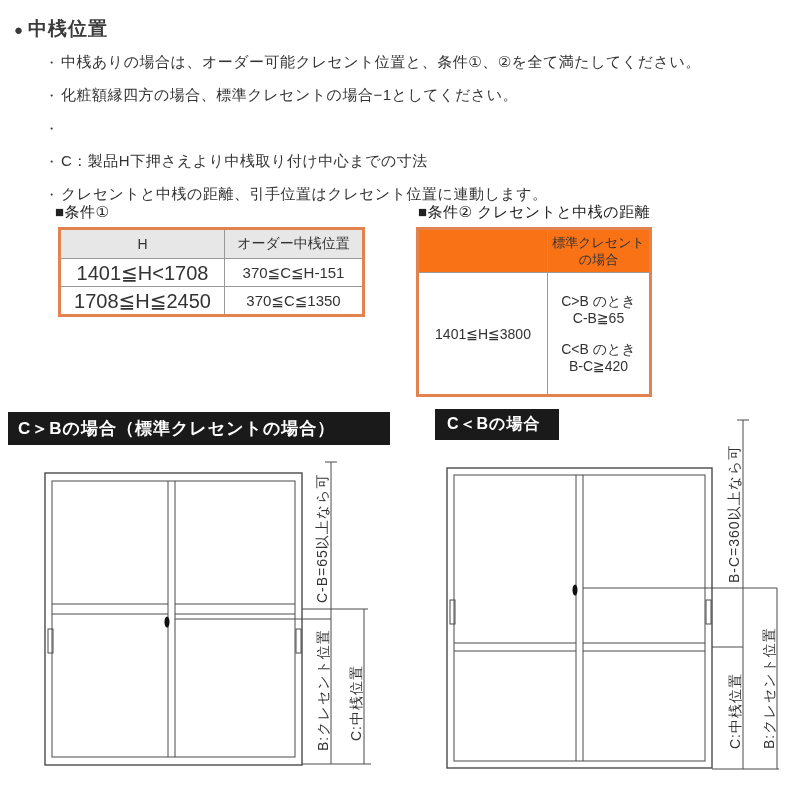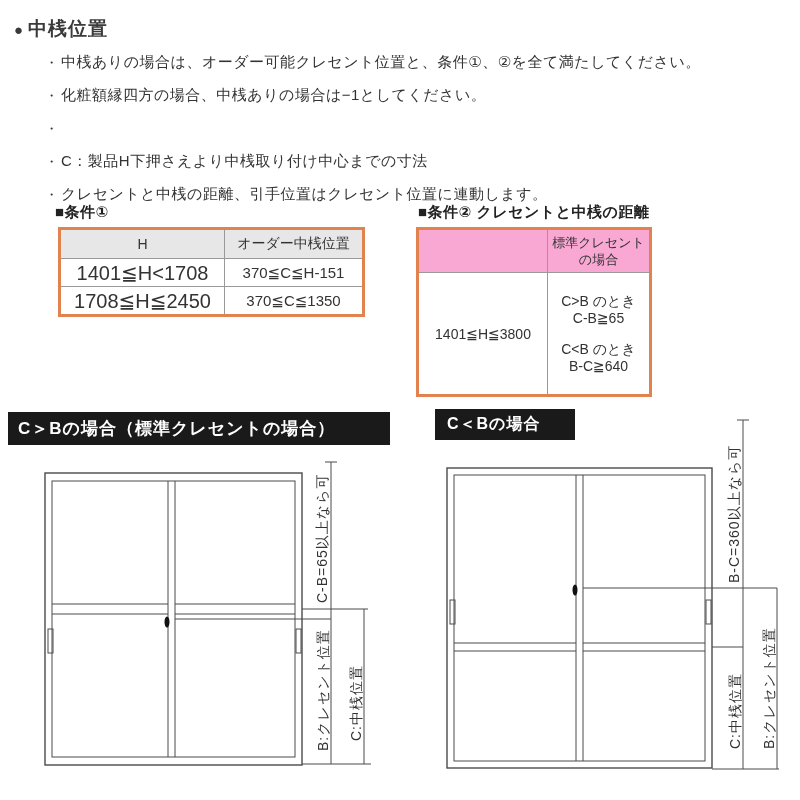--- a/index.html
+++ b/index.html
@@ -13,46 +13,46 @@
   .page-heading{
     position:absolute;left:14px;top:16px;
     font-size:19px;font-weight:bold;color:#3a3a3a;
     display:flex;align-items:center;gap:4px;letter-spacing:1px;
   }
   .page-heading .dot{font-size:15px;}
   .notes{position:absolute;left:45px;top:46px;width:740px;}
   .note{height:33px;display:flex;align-items:center;font-size:15px;color:#333;letter-spacing:0.5px;}
   .note .b{width:16px;flex:0 0 16px;font-size:13px;color:#333;}
   
-  .cond-heading{position:absolute;font-size:15px;font-weight:bold;color:#222;letter-spacing:0.5px;}
+  .cond-heading{position:absolute;font-size:15px;font-weight:normal;color:#222;letter-spacing:0.5px;}
   #cond1-heading{left:55px;top:203px;}
   #cond2-heading{left:418px;top:203px;text-align:right;}
   
   .tbl{position:absolute;background:#fff;border:3px solid #E2834F;box-sizing:border-box;}
   #table1{left:58px;top:227px;width:307px;}
   .t1-row{display:flex;height:27px;border-top:1px solid #999;}
   .t1-row.hdr{height:28px;border-top:none;background:#E7E7E7;font-size:14px;}
   .t1-c1{width:164px;box-sizing:border-box;display:flex;align-items:center;justify-content:center;border-right:1px solid #999;font-size:20px;}
   .t1-c2{flex:1;display:flex;align-items:center;justify-content:center;font-size:15px;}
   .t1-row.hdr .t1-c1,.t1-row.hdr .t1-c2{font-size:14px;}
   
   #table2{left:416px;top:227px;width:236px;}
   .t2-row{display:flex;}
-  .t2-hdr{height:42px;background:#f9a8d4;font-size:13px;}
+  .t2-hdr{height:42px;background:#f97316;font-size:13px;}
   .t2-body{height:121px;border-top:1px solid #999;font-size:14px;}
   .t2-c1{width:129px;box-sizing:border-box;border-right:1px solid #999;display:flex;flex-direction:column;align-items:center;justify-content:center;}
   .t2-c2{flex:1;display:flex;flex-direction:column;align-items:center;justify-content:center;line-height:17px;}
   .t2-c2 .sp{height:14px;}
   
   .diag-title{
     position:absolute;background:#1a1a1a;color:#ffffff;font-weight:bold;
     display:flex;align-items:center;box-sizing:border-box;letter-spacing:1px;
   }
   #diag-title-left{left:8px;top:412px;width:382px;height:33px;font-size:17px;padding-left:10px;}
-  #diag-title-right{left:435px;top:409px;width:140px;height:31px;font-size:16px;padding-left:12px;}
+  #diag-title-right{left:435px;top:409px;width:124px;height:31px;font-size:16px;padding-left:12px;}
   
   svg{position:absolute;}
   #svg-left{left:30px;top:450px;}
   #svg-right{left:430px;top:405px;}
   .ln{stroke:#4a4a4a;stroke-width:1;fill:none;}
   .fr{stroke:#4a4a4a;stroke-width:1.4;fill:none;}
   .dim-label{fill:#333;font-size:14px;letter-spacing:1px;}
 </style>
 </head>
 <body>
@@ -62,21 +62,21 @@
   <span>中桟位置</span>
 </div>
 
 <div class="notes">
   <div class="note">
     <span class="b">・</span>
     <span>中桟ありの場合は、オーダー可能クレセント位置と、条件①、②を全て満たしてください。</span>
   </div>
   <div class="note">
     <span class="b">・</span>
-    <span>化粧額縁四方の場合、中桟ありの場合は−1としてください。</span>
+    <span>化粧額縁四方の場合、標準クレセントの場合−1としてください。</span>
   </div>
   <div class="note">
     <span class="b">・</span>
   </div>
   <div class="note">
     <span class="b">・</span>
     <span>C：製品H下押さえより中桟取り付け中心までの寸法</span>
   </div>
   <div class="note">
     <span class="b">・</span>
@@ -110,21 +110,21 @@
       <div>の場合</div>
     </div>
   </div>
   <div class="t2-row t2-body">
     <div class="t2-c1">1401≦H≦3800</div>
     <div class="t2-c2">
       <div>C&gt;B のとき</div>
       <div>C-B≧65</div>
       <div class="sp"></div>
       <div>C&lt;B のとき</div>
-      <div>B-C≧640</div>
+      <div>B-C≧420</div>
     </div>
   </div>
 </div>
 
 <div class="diag-title" id="diag-title-left">C＞Bの場合（標準クレセントの場合）</div>
 <div class="diag-title" id="diag-title-right">C＜Bの場合</div>
 
 <svg id="svg-left" width="360" height="345" viewBox="0 0 360 345">
 
   <rect class="fr" x="15" y="23" width="257" height="292"></rect>

